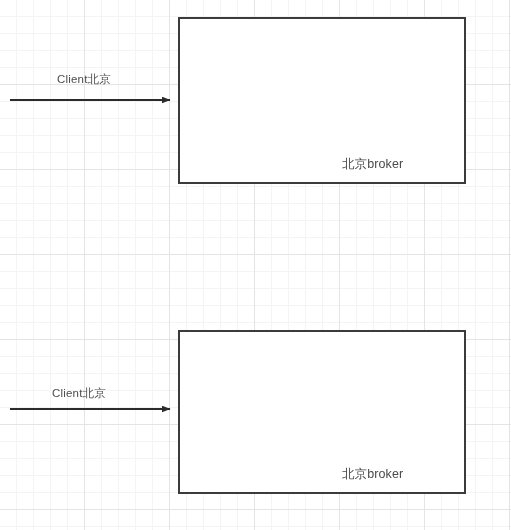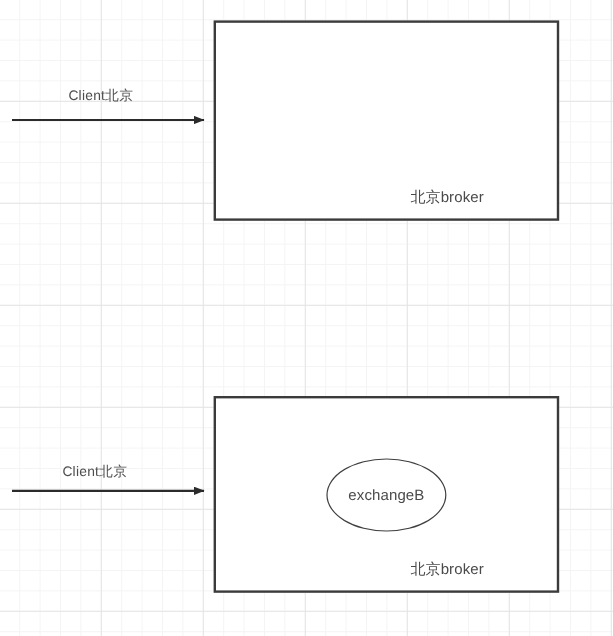--- a/index.html
+++ b/index.html
@@ -116,20 +116,16 @@
   </div>
 
 
   <div class="box-label" id="box-label-0" style="left: 342px; top: 156px;">北京broker</div>
 
   <div class="arrow-label" id="arrow-label-1" style="left: 52px; top: 386px;">Client北京</div>
 
   <div class="broker-box" id="box-1" style="left: 178px; top: 330px; width: 288px; height: 164px; border-color: rgb(59, 59, 59);">
   </div>
 
-  <div class="ellipse-wrap" id="ellipse-1" style="left: 272px; top: 382px; width: 100px; height: 61px;">
-    <div class="ellipse-shape"></div>
-    <div class="ellipse-label">exchangeB</div>
-  </div>
 
   <div class="box-label" id="box-label-1" style="left: 342px; top: 466px;">北京broker</div>
 
 </div>
 
 </body></html>

